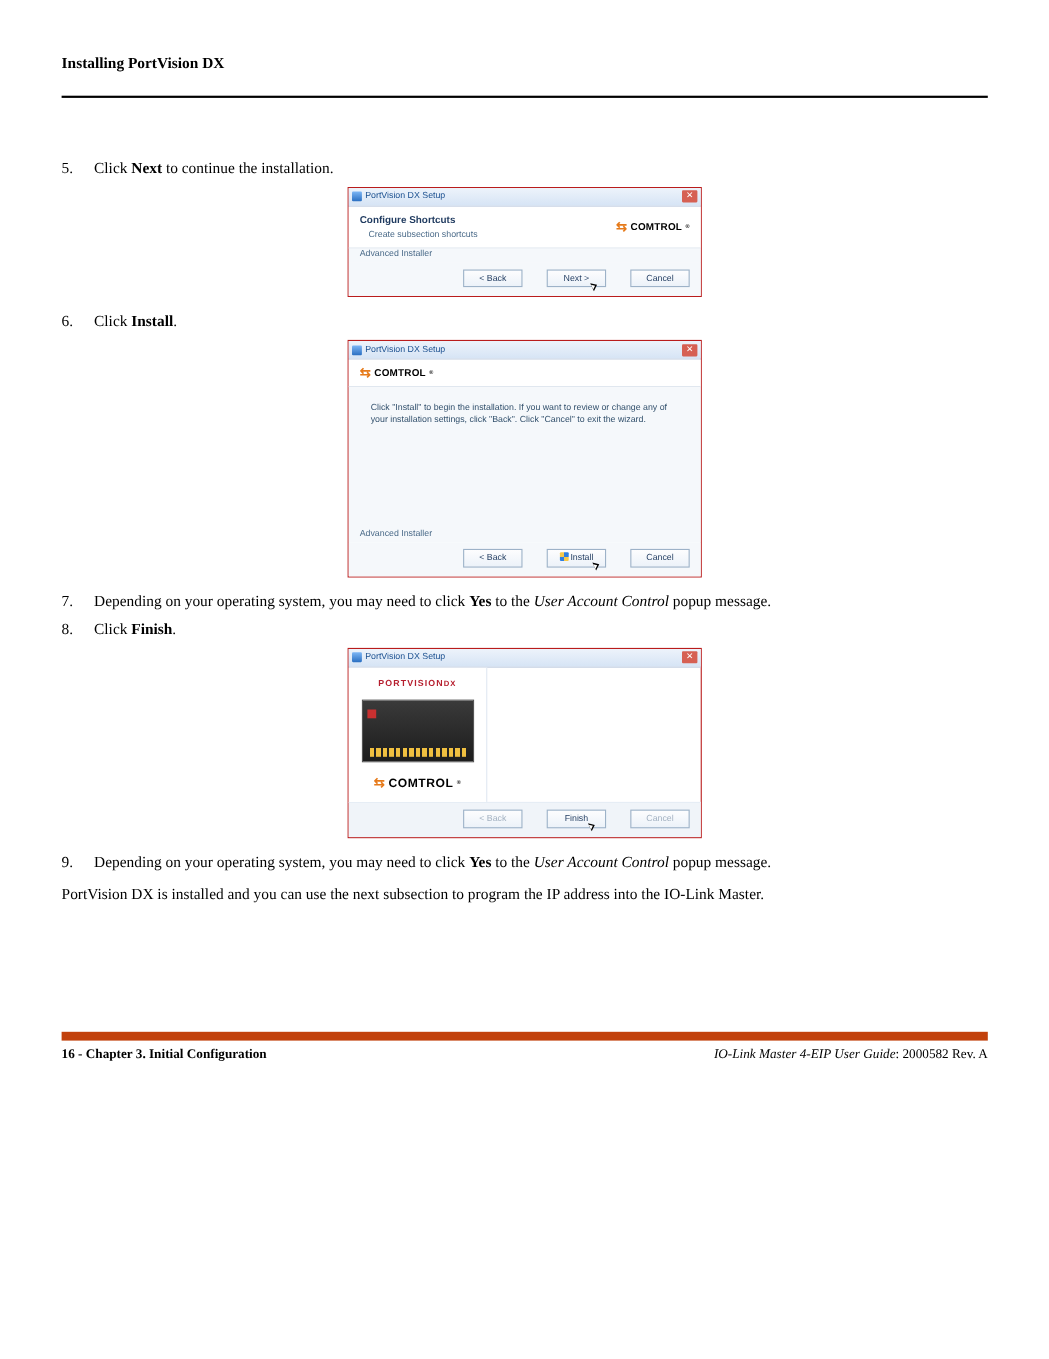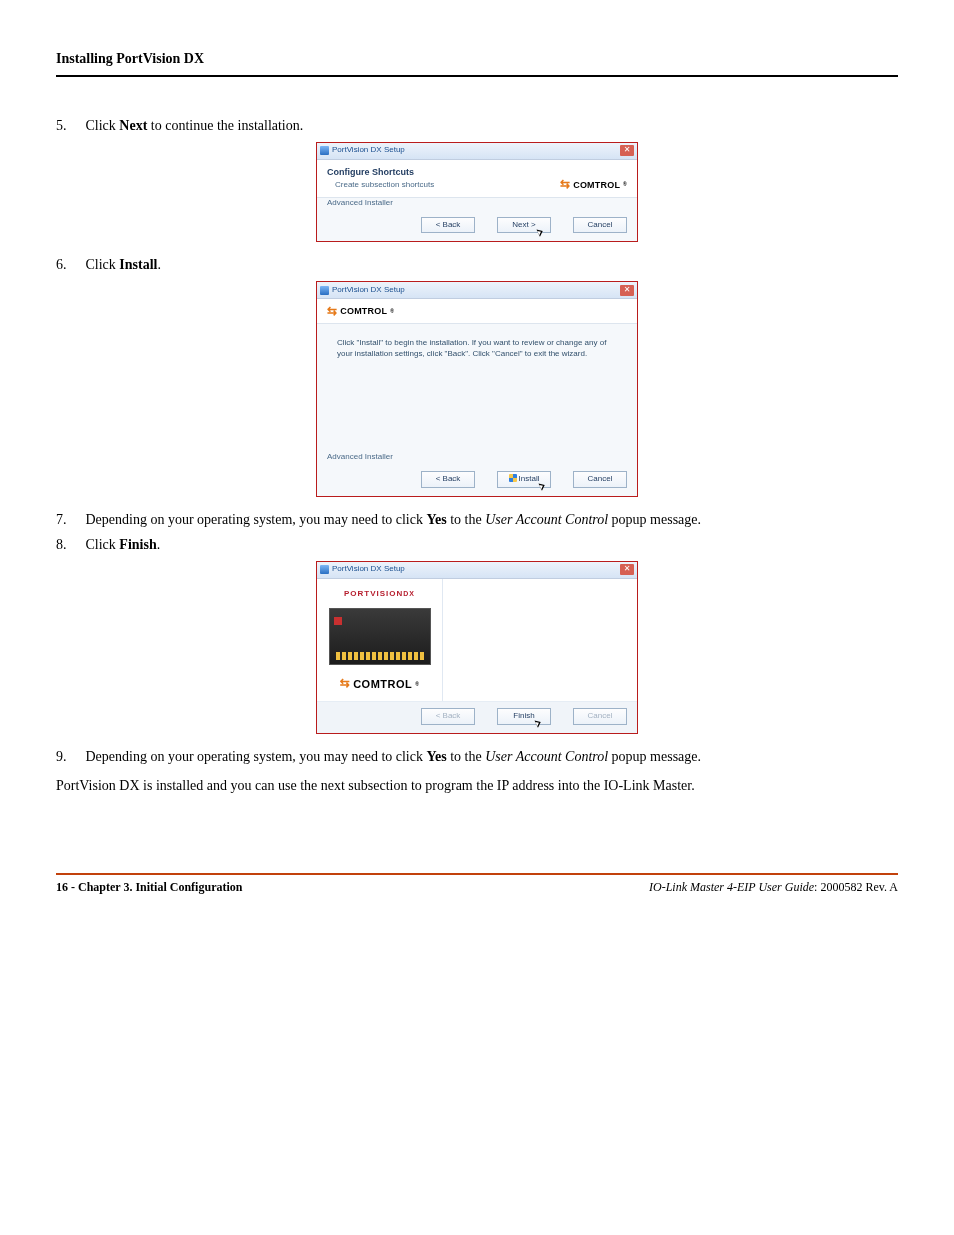--- a/index.html
+++ b/index.html
@@ -8,22 +8,22 @@
     padding: 50px 56px 40px 56px;
     width: 954px;
     box-sizing: border-box;
     color: #000;
     font-size: 14px;
     line-height: 1.35;
   }
   .page-header {
     font-weight: bold;
     border-bottom: 2px solid #000;
-    padding-bottom: 6px;
-    margin-bottom: 40px;
+    padding-bottom: 18px;
+    margin-bottom: 56px;
     font-size: 14px;
   }
   .step {
     margin-bottom: 6px;
   }
   .step .num {
     display: inline-block;
     width: 26px;
     vertical-align: top;
   }
@@ -61,21 +61,21 @@
   .shot .titlebar .tleft { display:flex; align-items:center; gap:3px;}
   .shot .icon-app {
     width: 9px; height: 9px; background: linear-gradient(#7db6f5,#2a6fc2); border-radius:1px;
   }
   .shot .close-x {
     width: 14px; height: 11px; background:#d66053; color:#fff; font-size:8px;
     display:flex; align-items:center; justify-content:center; border-radius:1px;
   }
   .shot .head {
     background:#fff; padding:6px 10px 6px 10px; border-bottom:1px solid #dde5ee;
-    display:flex; justify-content:space-between; align-items:flex-end;
+    display:flex; justify-content:space-between; align-items:center;
   }
   .shot .head .ht { font-size:9px; }
   .shot .head .ht .hmain { font-weight:bold; color:#1f3a5f; }
   .shot .head .ht .hsub { color:#4a6a88; font-size:8px; margin-top:2px; padding-left:8px;}
   .comtrol {
     display:flex; align-items:center; gap:3px; font-weight:bold;
     color:#000; font-size:9px; letter-spacing:0.2px;
   }
   .comtrol .cglyph { color:#e67a1a; font-size:12px; line-height:9px; }
   .comtrol .csmall { font-size:11px; letter-spacing:0.5px;}
@@ -145,22 +145,22 @@
     flex:1; padding:10px 12px; font-size:8px; color:#1f3a5f; background:#fff;
   }
   .shot.final .fbody .bigtitle { font-weight:bold; font-size:10px; color:#000; line-height:1.2;}
   .shot.final .fbody .msg { margin-top:14px; color:#32506c;}
   .shot.final .fbody .cbline { margin-top:28px; display:flex; align-items:center; gap:4px; color:#2a5a8f;}
   .shot.final .btnrow { background:#f0f4f9; }
 
   .body-text { margin-top:10px; }
 
   .footer {
-    border-top:2px solid #c2410c;
-    margin-top:77px;
+    border-top:8px solid #c2410c;
+    margin-top:114px;
     padding-top:4px;
     display:flex; justify-content:space-between;
     font-size:12px;
   }
   .footer .fl { font-weight:bold; }
   .footer .fr { font-style:italic; }
   .footer .fr .rev { font-style:normal; }
 </style>
 </head>
 <body>

